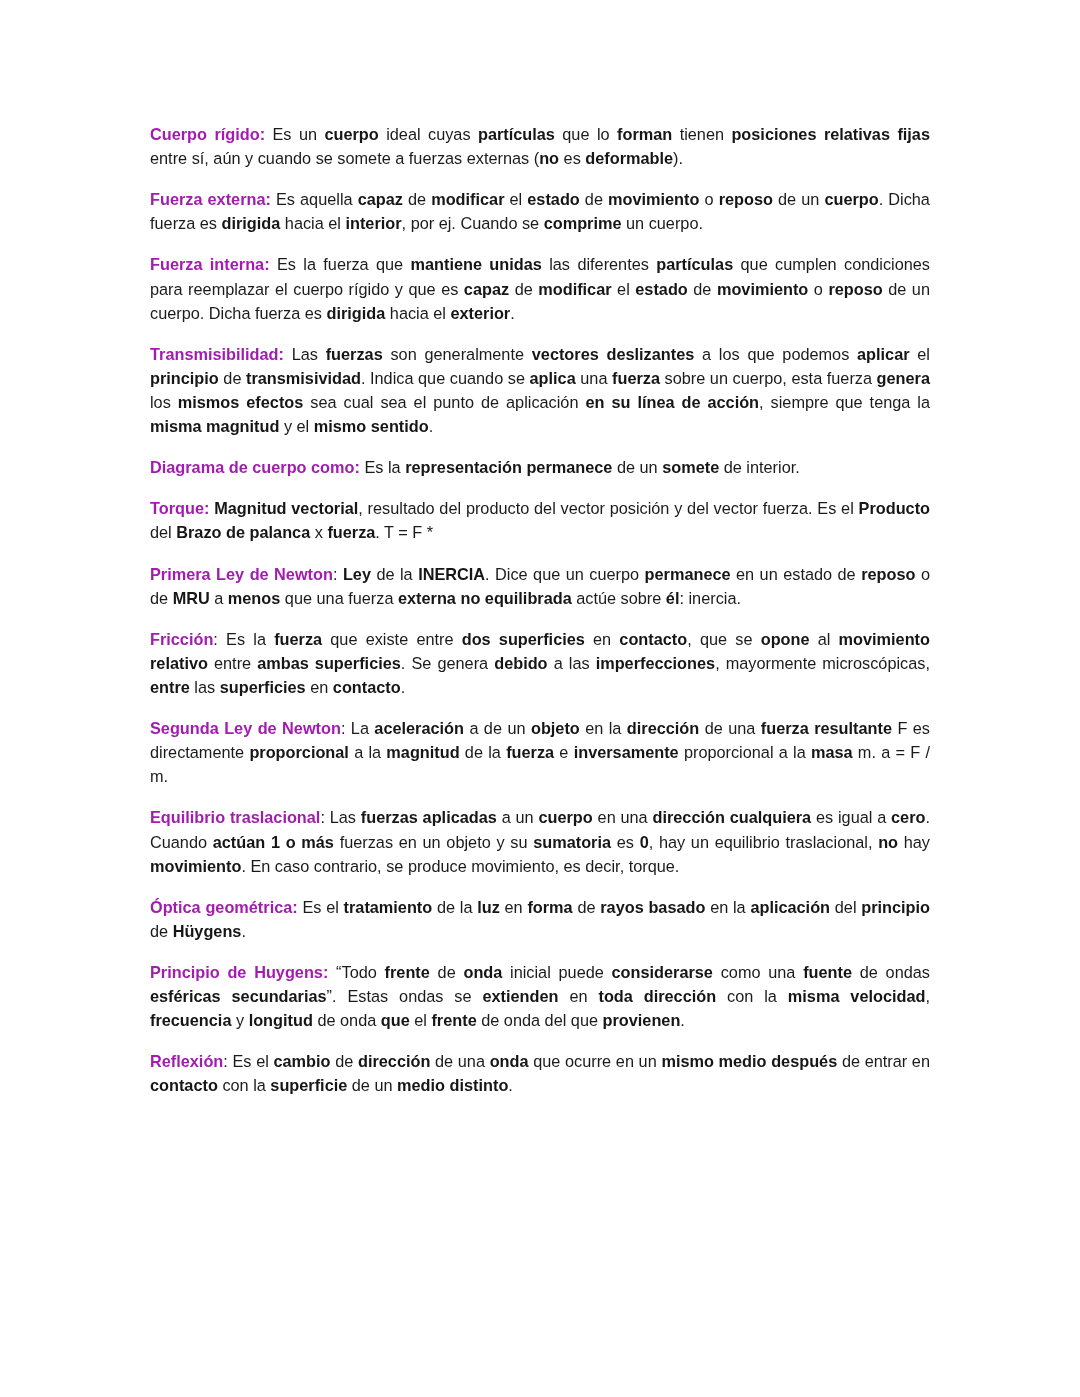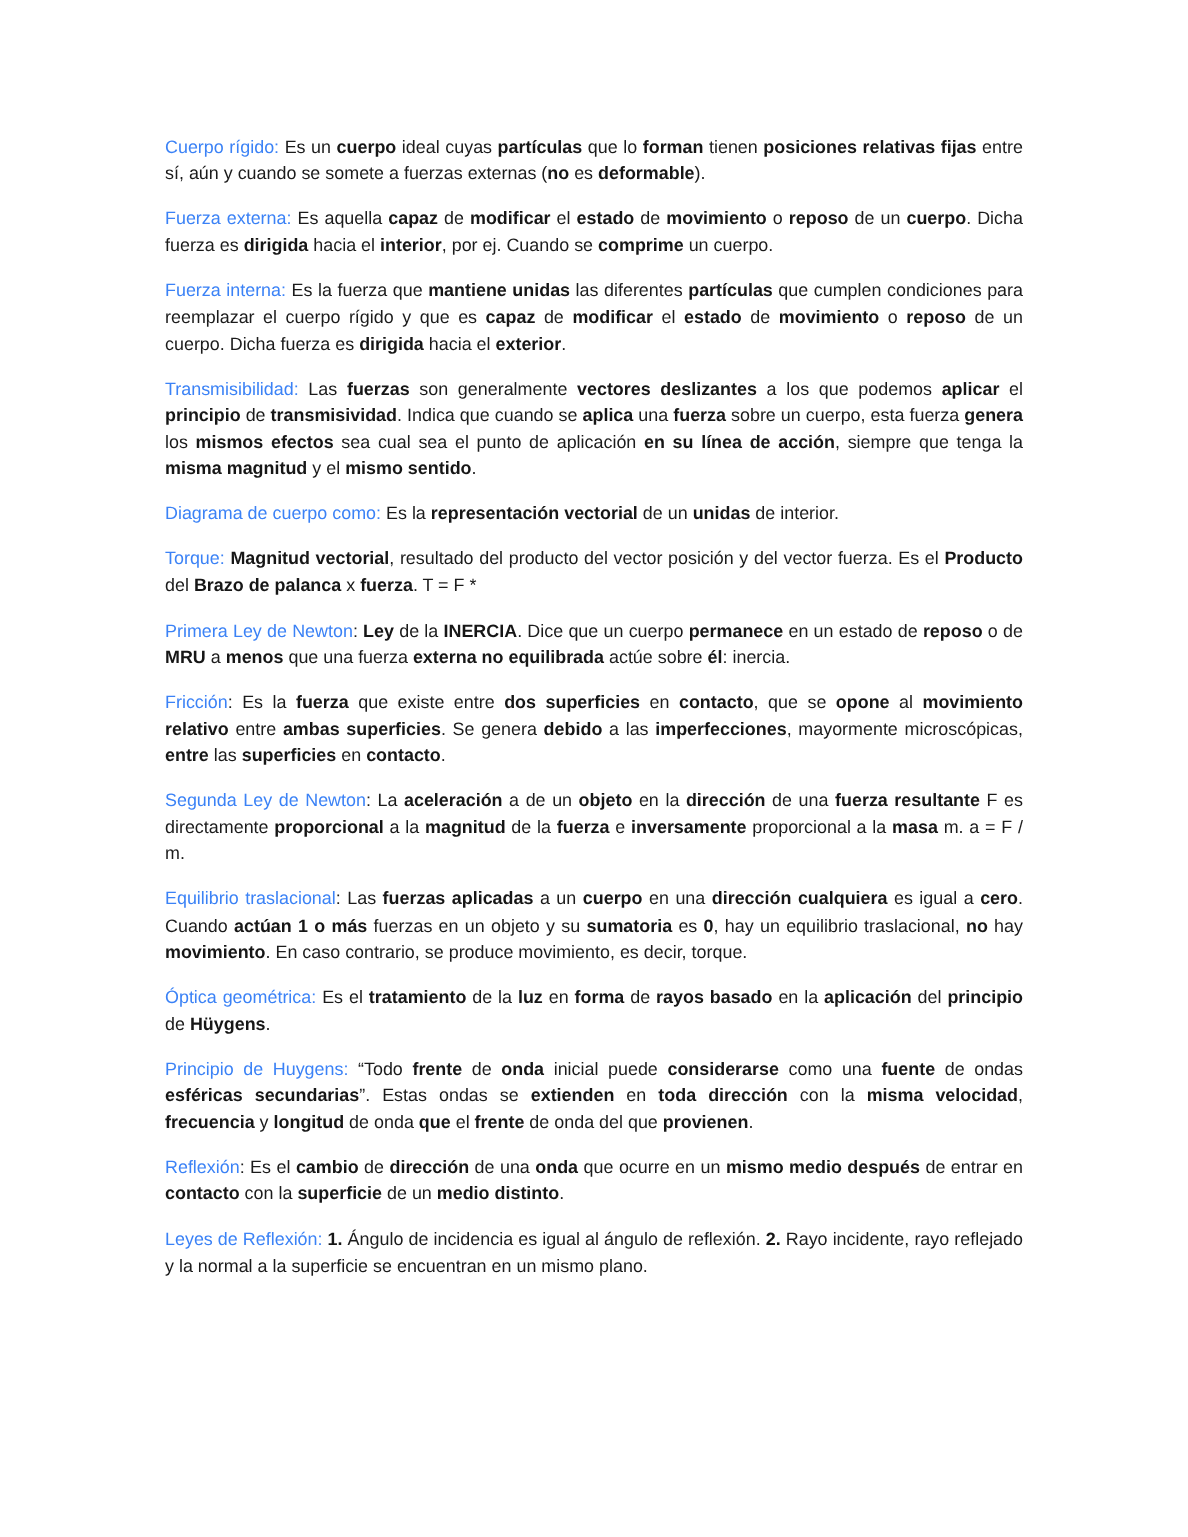--- a/index.html
+++ b/index.html
@@ -17,37 +17,36 @@
   }
   .doc-body { width: 780px; }
   p.para {
     margin: 0 0 17px 0;
     font-size: 16.3px;
     line-height: 1.48;
     text-align: justify;
     color: #1b1b1b;
   }
   p.para.heading { text-align: left; }
-  .term { font-weight: normal; color: #3b82f6; }
+  .term { font-weight: bold; color: #a21caf; }
   .bold { font-weight: bold; color: #161616; }
   .normal { font-weight: normal; }
 </style>
 </head>
 <body>
 
 <div class="page">
   <div class="doc-body">
       <p class="para"><span class="term">Cuerpo rígido:</span><span class="normal"> Es un </span><span class="bold">cuerpo</span><span class="normal"> ideal cuyas </span><span class="bold">partículas</span><span class="normal"> que lo </span><span class="bold">forman</span><span class="normal"> tienen </span><span class="bold">posiciones relativas fijas</span><span class="normal"> entre sí, aún y cuando se somete a fuerzas externas (</span><span class="bold">no</span><span class="normal"> es </span><span class="bold">deformable</span><span class="normal">).</span></p>
       <p class="para"><span class="term">Fuerza externa:</span><span class="normal"> Es aquella </span><span class="bold">capaz</span><span class="normal"> de </span><span class="bold">modificar</span><span class="normal"> el </span><span class="bold">estado</span><span class="normal"> de </span><span class="bold">movimiento</span><span class="normal"> o </span><span class="bold">reposo</span><span class="normal"> de un </span><span class="bold">cuerpo</span><span class="normal">. Dicha fuerza es </span><span class="bold">dirigida</span><span class="normal"> hacia el </span><span class="bold">interior</span><span class="normal">, por ej. Cuando se </span><span class="bold">comprime</span><span class="normal"> un cuerpo.</span></p>
       <p class="para"><span class="term">Fuerza interna:</span><span class="normal"> Es la fuerza que </span><span class="bold">mantiene unidas</span><span class="normal"> las diferentes </span><span class="bold">partículas</span><span class="normal"> que cumplen condiciones para reemplazar el cuerpo rígido y que es </span><span class="bold">capaz</span><span class="normal"> de </span><span class="bold">modificar</span><span class="normal"> el </span><span class="bold">estado</span><span class="normal"> de </span><span class="bold">movimiento</span><span class="normal"> o </span><span class="bold">reposo</span><span class="normal"> de un cuerpo. Dicha fuerza es </span><span class="bold">dirigida</span><span class="normal"> hacia el </span><span class="bold">exterior</span><span class="normal">.</span></p>
       <p class="para"><span class="term">Transmisibilidad:</span><span class="normal"> Las </span><span class="bold">fuerzas</span><span class="normal"> son generalmente </span><span class="bold">vectores deslizantes</span><span class="normal"> a los que podemos </span><span class="bold">aplicar</span><span class="normal"> el </span><span class="bold">principio</span><span class="normal"> de </span><span class="bold">transmisividad</span><span class="normal">. Indica que cuando se </span><span class="bold">aplica</span><span class="normal"> una </span><span class="bold">fuerza</span><span class="normal"> sobre un cuerpo, esta fuerza </span><span class="bold">genera</span><span class="normal"> los </span><span class="bold">mismos efectos</span><span class="normal"> sea cual sea el punto de aplicación </span><span class="bold">en su línea de acción</span><span class="normal">, siempre que tenga la </span><span class="bold">misma magnitud</span><span class="normal"> y el </span><span class="bold">mismo sentido</span><span class="normal">.</span></p>
-      <p class="para"><span class="term">Diagrama de cuerpo como:</span><span class="normal"> Es la </span><span class="bold">representación vectorial</span><span class="normal"> de un </span><span class="bold">unidas</span><span class="normal"> de interior.</span></p>
+      <p class="para"><span class="term">Diagrama de cuerpo como:</span><span class="normal"> Es la </span><span class="bold">representación permanece</span><span class="normal"> de un </span><span class="bold">somete</span><span class="normal"> de interior.</span></p>
       <p class="para"><span class="term">Torque:</span><span class="normal"> </span><span class="bold">Magnitud vectorial</span><span class="normal">, resultado del producto del vector posición y del vector fuerza. Es el </span><span class="bold">Producto</span><span class="normal"> del </span><span class="bold">Brazo de palanca</span><span class="normal"> x </span><span class="bold">fuerza</span><span class="normal">. T = F *</span></p>
       <p class="para"><span class="term">Primera Ley de Newton</span><span class="normal">: </span><span class="bold">Ley</span><span class="normal"> de la </span><span class="bold">INERCIA</span><span class="normal">. Dice que un cuerpo </span><span class="bold">permanece</span><span class="normal"> en un estado de </span><span class="bold">reposo</span><span class="normal"> o de </span><span class="bold">MRU</span><span class="normal"> a </span><span class="bold">menos</span><span class="normal"> que una fuerza </span><span class="bold">externa no equilibrada</span><span class="normal"> actúe sobre </span><span class="bold">él</span><span class="normal">: inercia.</span></p>
       <p class="para"><span class="term">Fricción</span><span class="normal">: Es la </span><span class="bold">fuerza</span><span class="normal"> que existe entre </span><span class="bold">dos superficies</span><span class="normal"> en </span><span class="bold">contacto</span><span class="normal">, que se </span><span class="bold">opone</span><span class="normal"> al </span><span class="bold">movimiento relativo</span><span class="normal"> entre </span><span class="bold">ambas superficies</span><span class="normal">. Se genera </span><span class="bold">debido</span><span class="normal"> a las </span><span class="bold">imperfecciones</span><span class="normal">, mayormente microscópicas, </span><span class="bold">entre</span><span class="normal"> las </span><span class="bold">superficies</span><span class="normal"> en </span><span class="bold">contacto</span><span class="normal">.</span></p>
       <p class="para"><span class="term">Segunda Ley de Newton</span><span class="normal">: La </span><span class="bold">aceleración</span><span class="normal"> a de un </span><span class="bold">objeto</span><span class="normal"> en la </span><span class="bold">dirección</span><span class="normal"> de una </span><span class="bold">fuerza resultante</span><span class="normal"> F es directamente </span><span class="bold">proporcional</span><span class="normal"> a la </span><span class="bold">magnitud</span><span class="normal"> de la </span><span class="bold">fuerza</span><span class="normal"> e </span><span class="bold">inversamente</span><span class="normal"> proporcional a la </span><span class="bold">masa</span><span class="normal"> m. a = F / m.</span></p>
       <p class="para"><span class="term">Equilibrio traslacional</span><span class="normal">: Las </span><span class="bold">fuerzas aplicadas</span><span class="normal"> a un </span><span class="bold">cuerpo</span><span class="normal"> en una </span><span class="bold">dirección cualquiera</span><span class="normal"> es igual a </span><span class="bold">cero</span><span class="normal">. Cuando </span><span class="bold">actúan 1 o más</span><span class="normal"> fuerzas en un objeto y su </span><span class="bold">sumatoria</span><span class="normal"> es </span><span class="bold">0</span><span class="normal">, hay un equilibrio traslacional, </span><span class="bold">no</span><span class="normal"> hay </span><span class="bold">movimiento</span><span class="normal">. En caso contrario, se produce movimiento, es decir, torque.</span></p>
       <p class="para"><span class="term">Óptica geométrica:</span><span class="normal"> Es el </span><span class="bold">tratamiento</span><span class="normal"> de la </span><span class="bold">luz</span><span class="normal"> en </span><span class="bold">forma</span><span class="normal"> de </span><span class="bold">rayos basado</span><span class="normal"> en la </span><span class="bold">aplicación</span><span class="normal"> del </span><span class="bold">principio</span><span class="normal"> de </span><span class="bold">Hüygens</span><span class="normal">.</span></p>
       <p class="para"><span class="term">Principio de Huygens:</span><span class="normal"> “Todo </span><span class="bold">frente</span><span class="normal"> de </span><span class="bold">onda</span><span class="normal"> inicial puede </span><span class="bold">considerarse</span><span class="normal"> como una </span><span class="bold">fuente</span><span class="normal"> de ondas </span><span class="bold">esféricas secundarias</span><span class="normal">”. Estas ondas se </span><span class="bold">extienden</span><span class="normal"> en </span><span class="bold">toda dirección</span><span class="normal"> con la </span><span class="bold">misma velocidad</span><span class="normal">, </span><span class="bold">frecuencia</span><span class="normal"> y </span><span class="bold">longitud</span><span class="normal"> de onda </span><span class="bold">que</span><span class="normal"> el </span><span class="bold">frente</span><span class="normal"> de onda del que </span><span class="bold">provienen</span><span class="normal">.</span></p>
       <p class="para"><span class="term">Reflexión</span><span class="normal">: Es el </span><span class="bold">cambio</span><span class="normal"> de </span><span class="bold">dirección</span><span class="normal"> de una </span><span class="bold">onda</span><span class="normal"> que ocurre en un </span><span class="bold">mismo medio después</span><span class="normal"> de entrar en </span><span class="bold">contacto</span><span class="normal"> con la </span><span class="bold">superficie</span><span class="normal"> de un </span><span class="bold">medio distinto</span><span class="normal">.</span></p>
-      <p class="para"><span class="term">Leyes de Reflexión:</span><span class="normal">  </span><span class="bold">1.</span><span class="normal"> Ángulo de incidencia es igual al ángulo de reflexión.  </span><span class="bold">2.</span><span class="normal"> Rayo incidente, rayo reflejado y la normal a la superficie se encuentran en un mismo plano.</span></p>
     </div>
 </div>
 
 </body></html>

